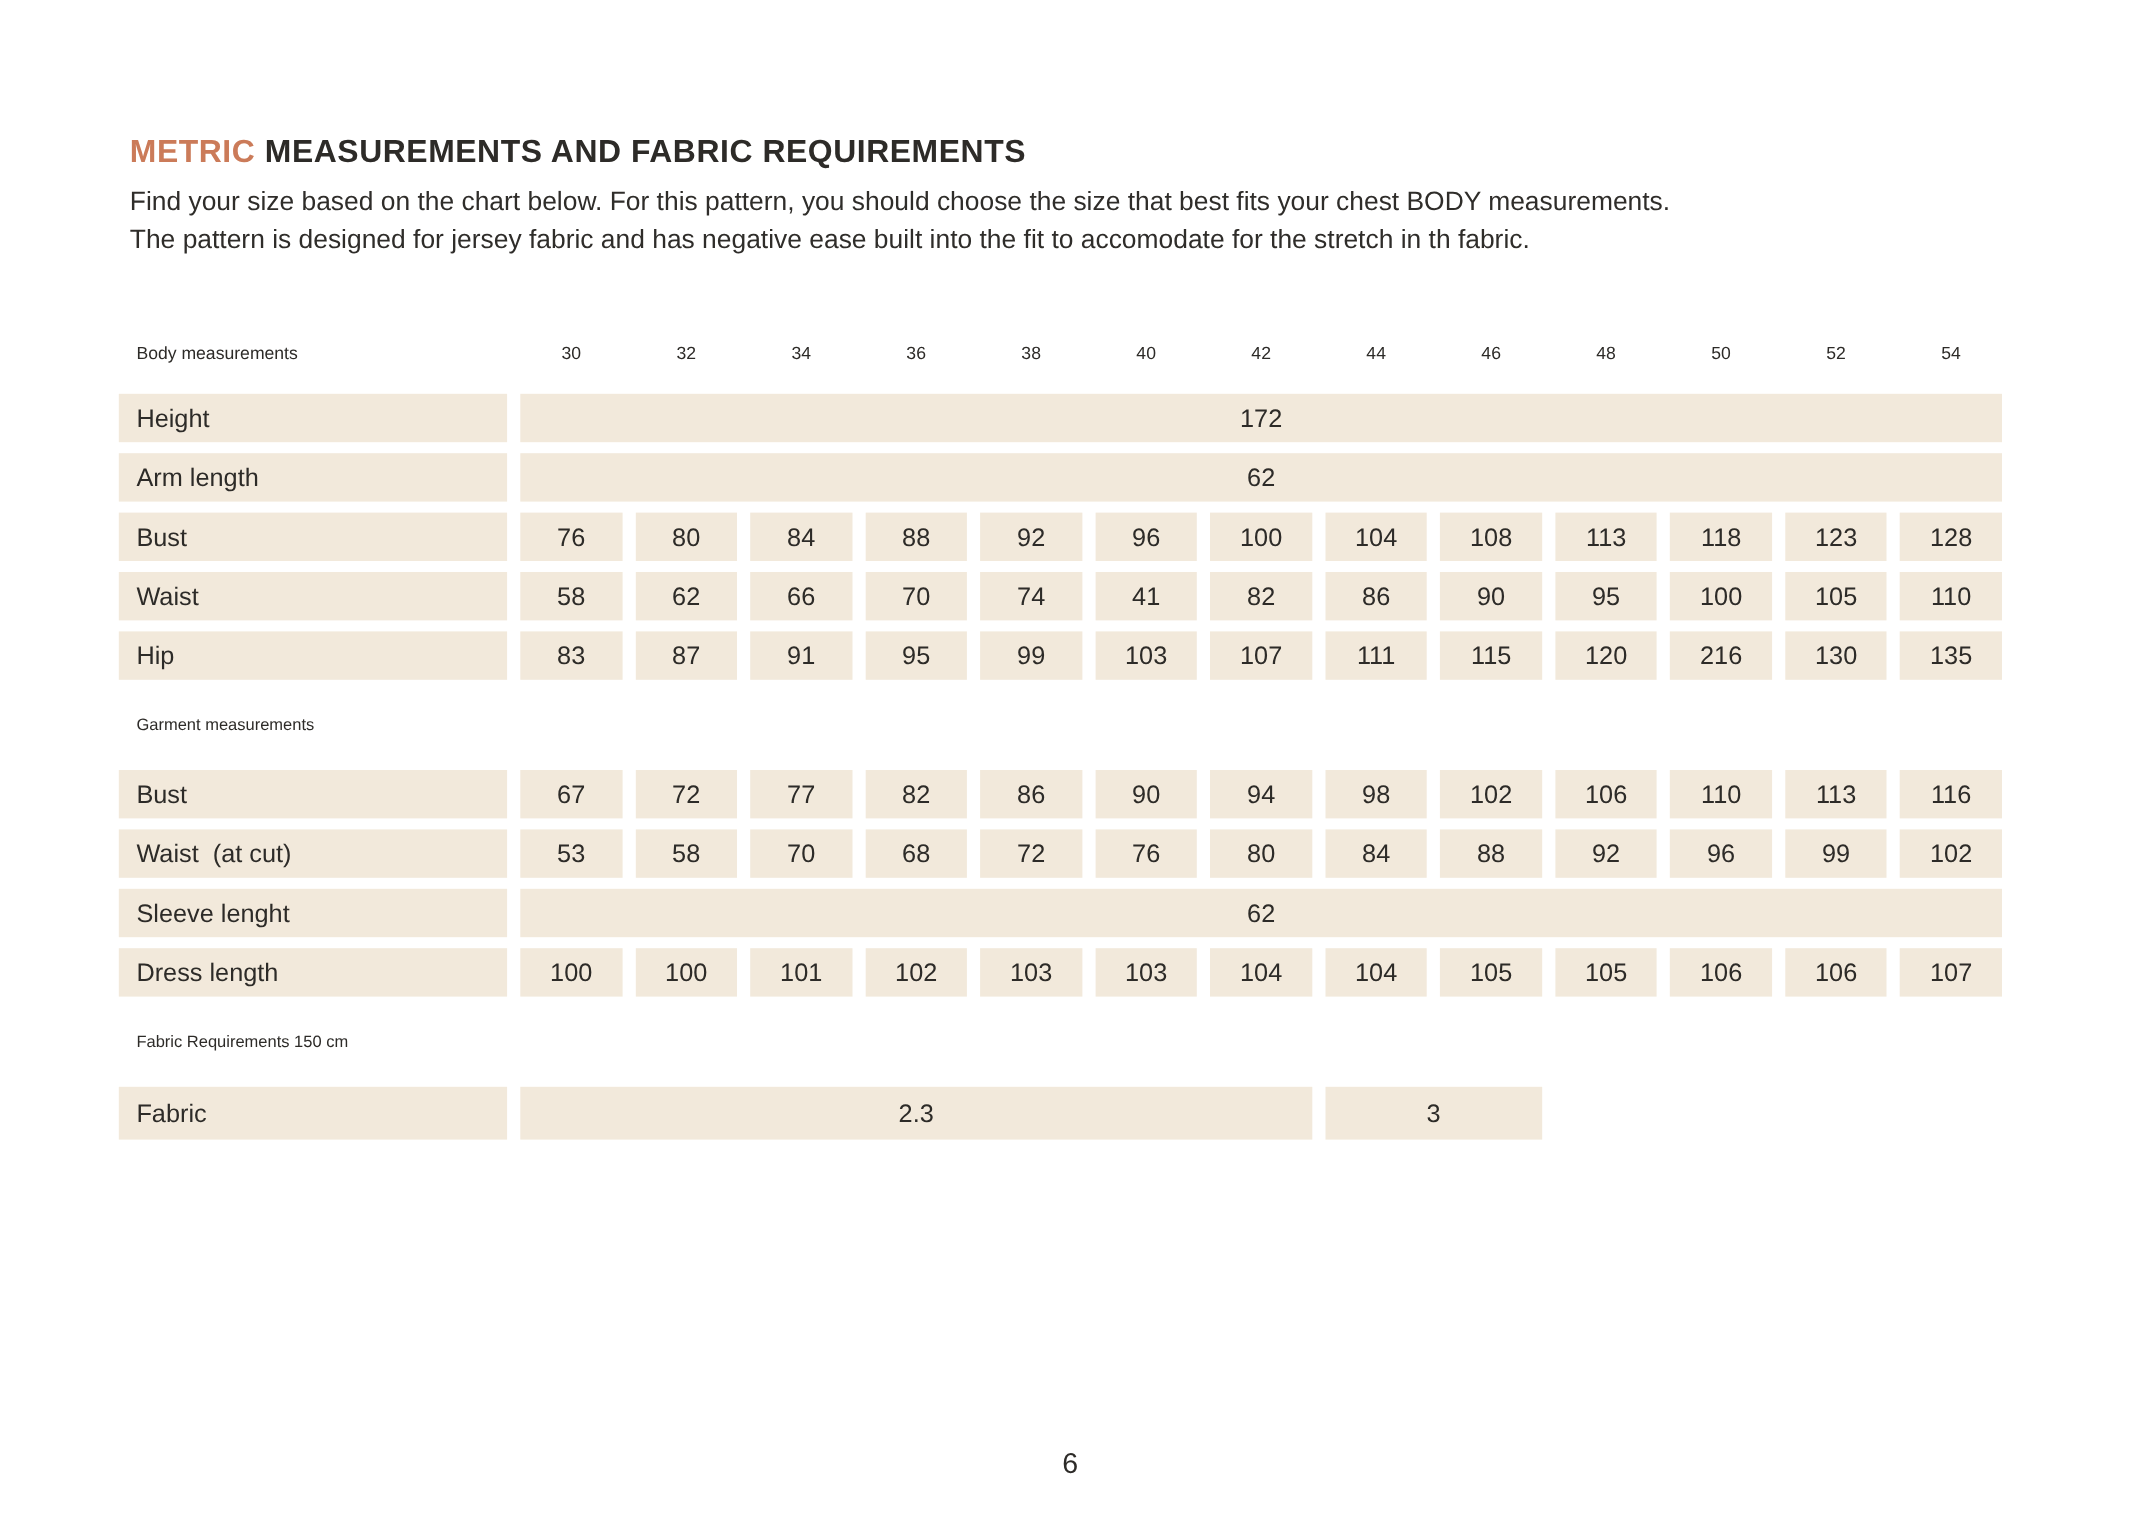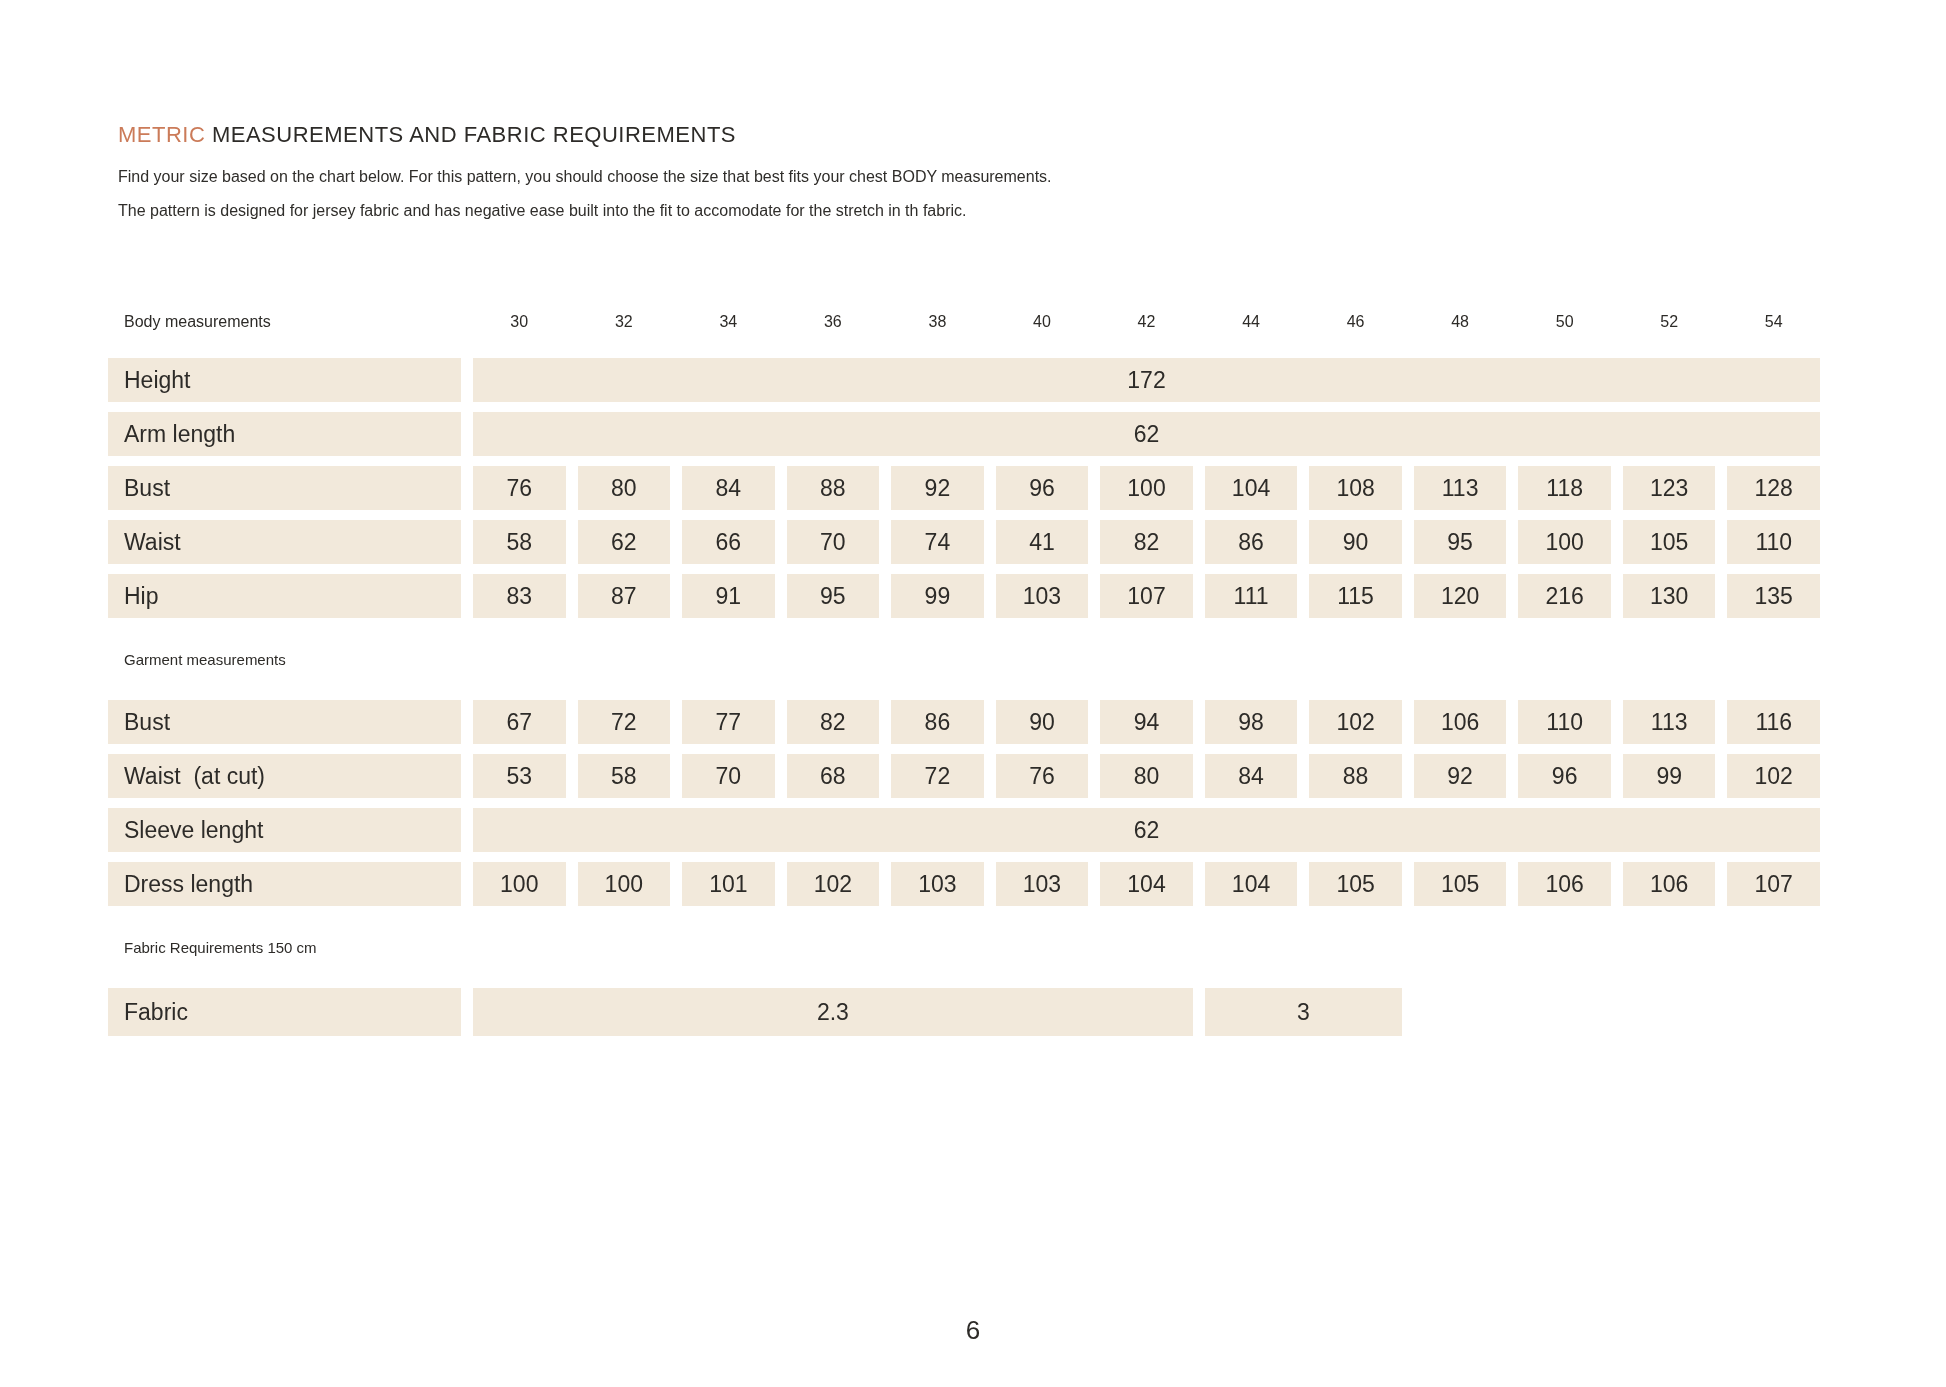--- a/index.html
+++ b/index.html
@@ -10,30 +10,30 @@
     position: relative;
     font-family: "Liberation Sans", sans-serif;
     color: #2d2b28;
     overflow: hidden;
   }
   .page { position: absolute; inset: 0; }
 
   
   .header-block { position: absolute; left: 118px; top: 122px; width: 1720px; }
   h1.title {
-    font-size: 22px;
-    font-weight: normal;
+    font-size: 29px;
+    font-weight: bold;
     letter-spacing: 0.5px;
     color: #2d2b28;
     white-space: nowrap;
   }
   h1.title .accent { color: #cb7b59; }
   p.intro {
     margin-top: 12px;
-    font-size: 16px;
+    font-size: 24px;
     line-height: 34px;
     color: #2f2d2a;
     font-weight: normal;
   }
 
   
   .size-table {
     position: absolute;
     left: 108px;
     top: 296px;

